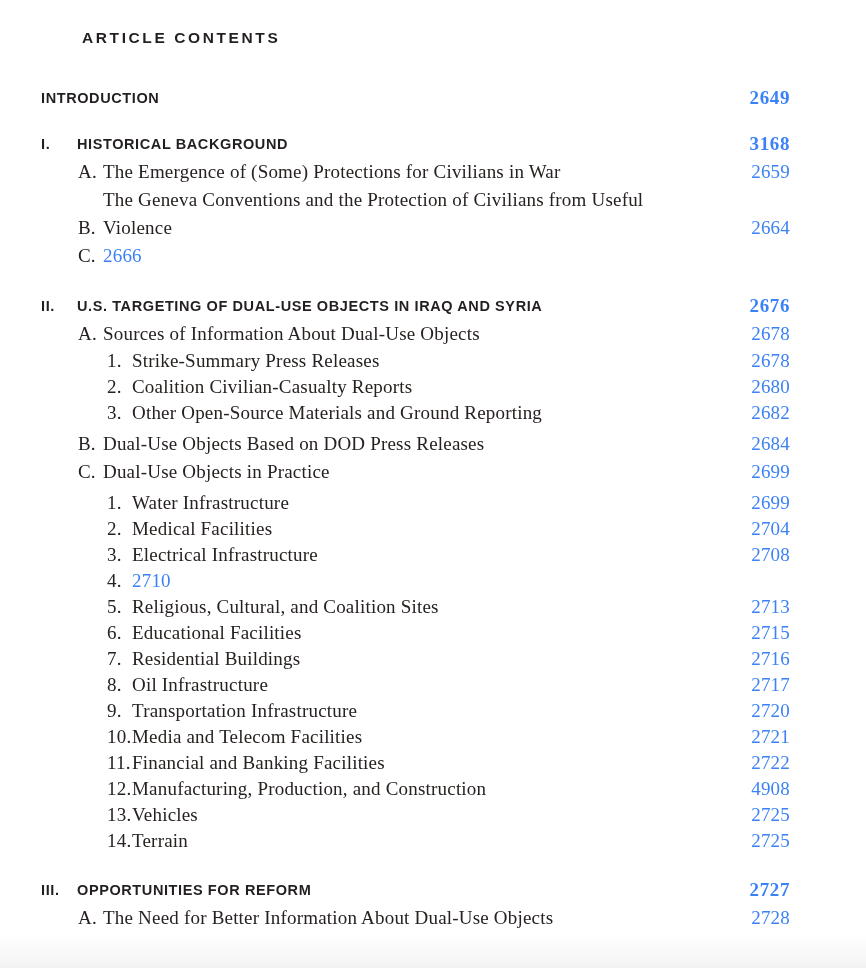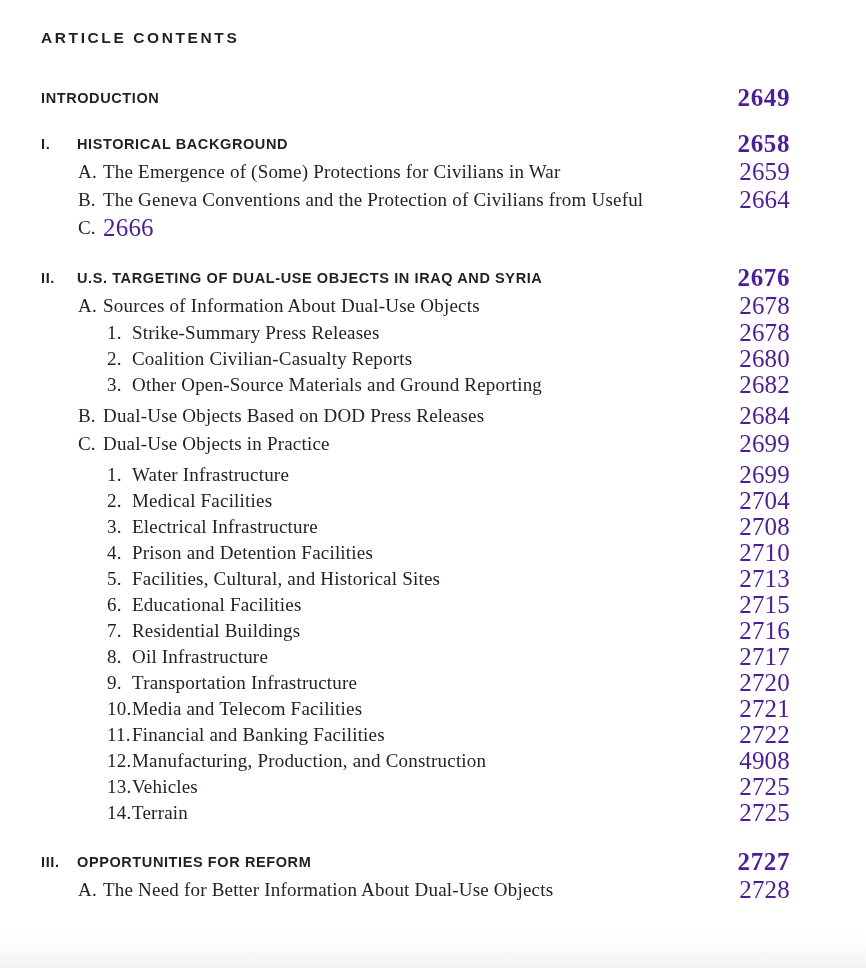--- a/index.html
+++ b/index.html
@@ -20,40 +20,41 @@
   }
   
   .contents-heading {
     font-family: "Liberation Sans", sans-serif;
     font-weight: 700;
     font-size: 15.5px;
     letter-spacing: 2.6px;
     color: #231f20;
     line-height: 18px;
     margin-bottom: 41px;
+    margin-left: 41px;
   }
   
   .row {
     display: flex;
     align-items: center;
   }
   .row .num {
     flex: 0 0 auto;
   }
   .row .title {
     flex: 1 1 auto;
     padding-right: 14px;
   }
   .row .pg {
     flex: 0 0 auto;
     text-align: right;
     white-space: nowrap;
     font-family: "Liberation Serif", serif;
-    font-size: 25px;
-    color: #4c1d95;
+    font-size: 19px;
+    color: #3b82f6;
   }
   
   .lvl-intro, .lvl-section {
     font-family: "Liberation Sans", sans-serif;
     font-weight: 700;
     font-size: 14.5px;
     letter-spacing: 0.6px;
     color: #231f20;
     line-height: 20px;
   }
@@ -97,33 +98,34 @@
   <div class="contents-heading">ARTICLE CONTENTS</div>
 
   <div class="row lvl-intro">
     <span class="title">INTRODUCTION</span>
     <span class="pg">2649</span>
   </div>
 
   <div class="row lvl-section">
     <span class="num">I.</span>
     <span class="title">HISTORICAL BACKGROUND</span>
-    <span class="pg">2658</span>
+    <span class="pg">3168</span>
   </div>
 
   <div class="row lvl-letter mt4">
     <span class="num">A.</span>
     <span class="title">The Emergence of (Some) Protections for Civilians in War</span>
     <span class="pg">2659</span>
   </div>
 
   <div class="row lvl-letter two-line">
     <span class="num">B.</span>
     <span class="title">
       <span class="tl">The Geneva Conventions and the Protection of Civilians from Useful</span>
+      <span class="tl">Violence</span>
     </span>
     <span class="pg">2664</span>
   </div>
 
   <div class="row lvl-letter">
     <span class="num">C.</span>
     <span class="pg">2666</span>
   </div>
 
   <div class="row lvl-section">
@@ -181,27 +183,26 @@
   </div>
 
   <div class="row lvl-numbered">
     <span class="num">3.</span>
     <span class="title">Electrical Infrastructure</span>
     <span class="pg">2708</span>
   </div>
 
   <div class="row lvl-numbered">
     <span class="num">4.</span>
-    <span class="title">Prison and Detention Facilities</span>
     <span class="pg">2710</span>
   </div>
 
   <div class="row lvl-numbered">
     <span class="num">5.</span>
-    <span class="title">Facilities, Cultural, and Historical Sites</span>
+    <span class="title">Religious, Cultural, and Coalition Sites</span>
     <span class="pg">2713</span>
   </div>
 
   <div class="row lvl-numbered">
     <span class="num">6.</span>
     <span class="title">Educational Facilities</span>
     <span class="pg">2715</span>
   </div>
 
   <div class="row lvl-numbered">

